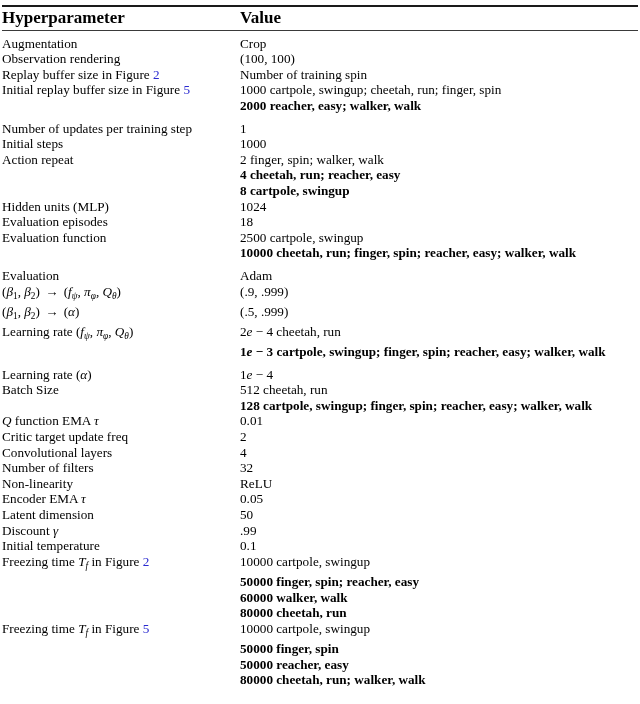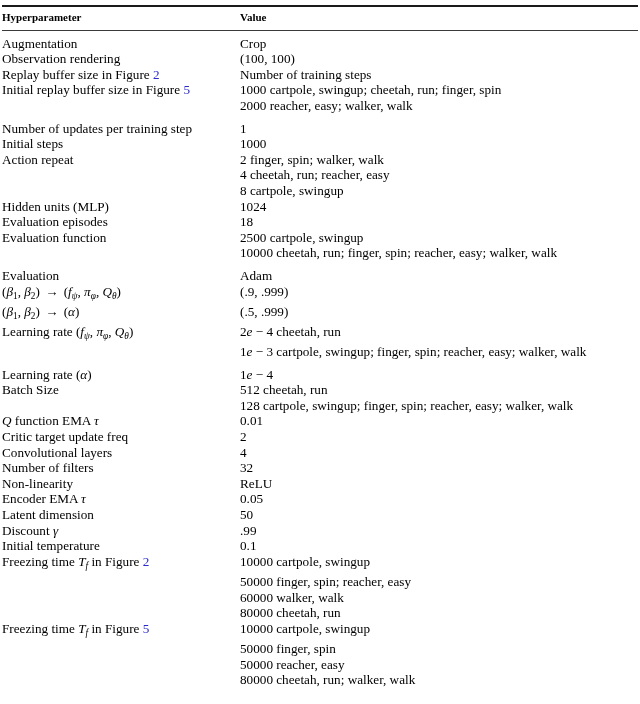--- a/index.html
+++ b/index.html
@@ -40,37 +40,37 @@
     height: 0;
     border-top: 1.3px solid #3a3a3a;
     margin: 0;
   }
 
   thead th {
     text-align: left;
     font-weight: bold;
     padding: 3px 0 4px 0;
     vertical-align: baseline;
-    font-size: 11px;
+    font-size: 17px;
   }
   tbody td {
     text-align: left;
     vertical-align: baseline;
     padding: 0;
     white-space: nowrap;
   }
   tbody tr.row td { padding-top: 0px; }
   tbody tr.gap td {
     height: 7px;
     font-size: 1px;
     line-height: 7px;
   }
   .pad-head { height: 6px; font-size: 1px; line-height: 6px; }
 
-  .cont td { padding-top: 0; }
+  .cont td { padding-top: 0; font-weight: bold; }
 
   .ref {
     color: #2a2ad0;
   }
   i.mi { font-style: italic; }
   .sub {
     font-size: 9.3px;
     vertical-align: -0.28em;
     font-style: italic;
   }
@@ -106,21 +106,21 @@
         <tr class="row">
           <td>Augmentation</td>
           <td>Crop</td>
         </tr>
         <tr class="row">
           <td>Observation rendering</td>
           <td>(100, 100)</td>
         </tr>
         <tr class="row">
           <td>Replay buffer size in Figure <span class="ref" style="color: rgb(42, 42, 208);">2</span></td>
-          <td>Number of training steps</td>
+          <td>Number of training spin</td>
         </tr>
         <tr class="row">
           <td>Initial replay buffer size in Figure <span class="ref" style="color: rgb(42, 42, 208);">5</span></td>
           <td>1000 cartpole, swingup; cheetah, run; finger, spin</td>
         </tr>
         <tr class="row cont">
           <td>&nbsp;</td>
           <td>2000 reacher, easy; walker, walk</td>
         </tr>
         <tr class="gap">

